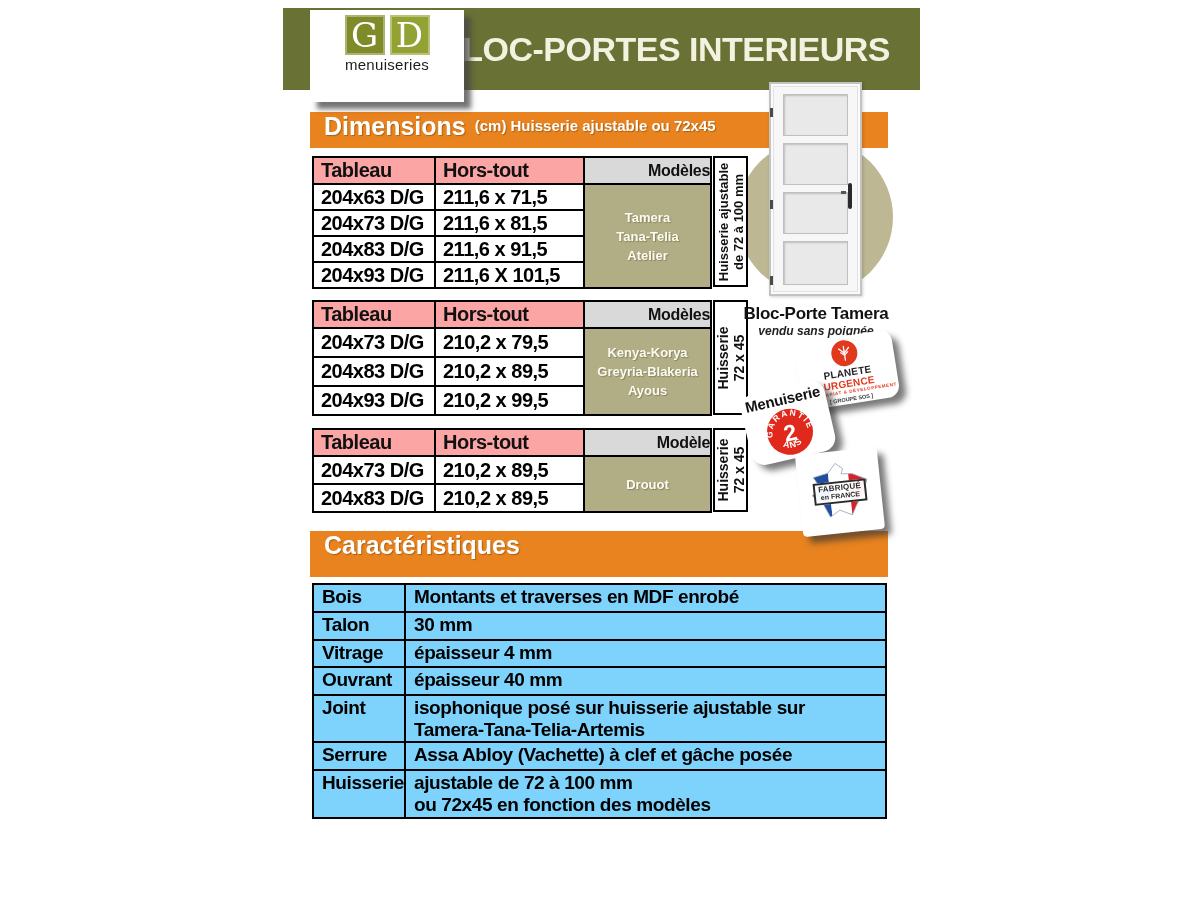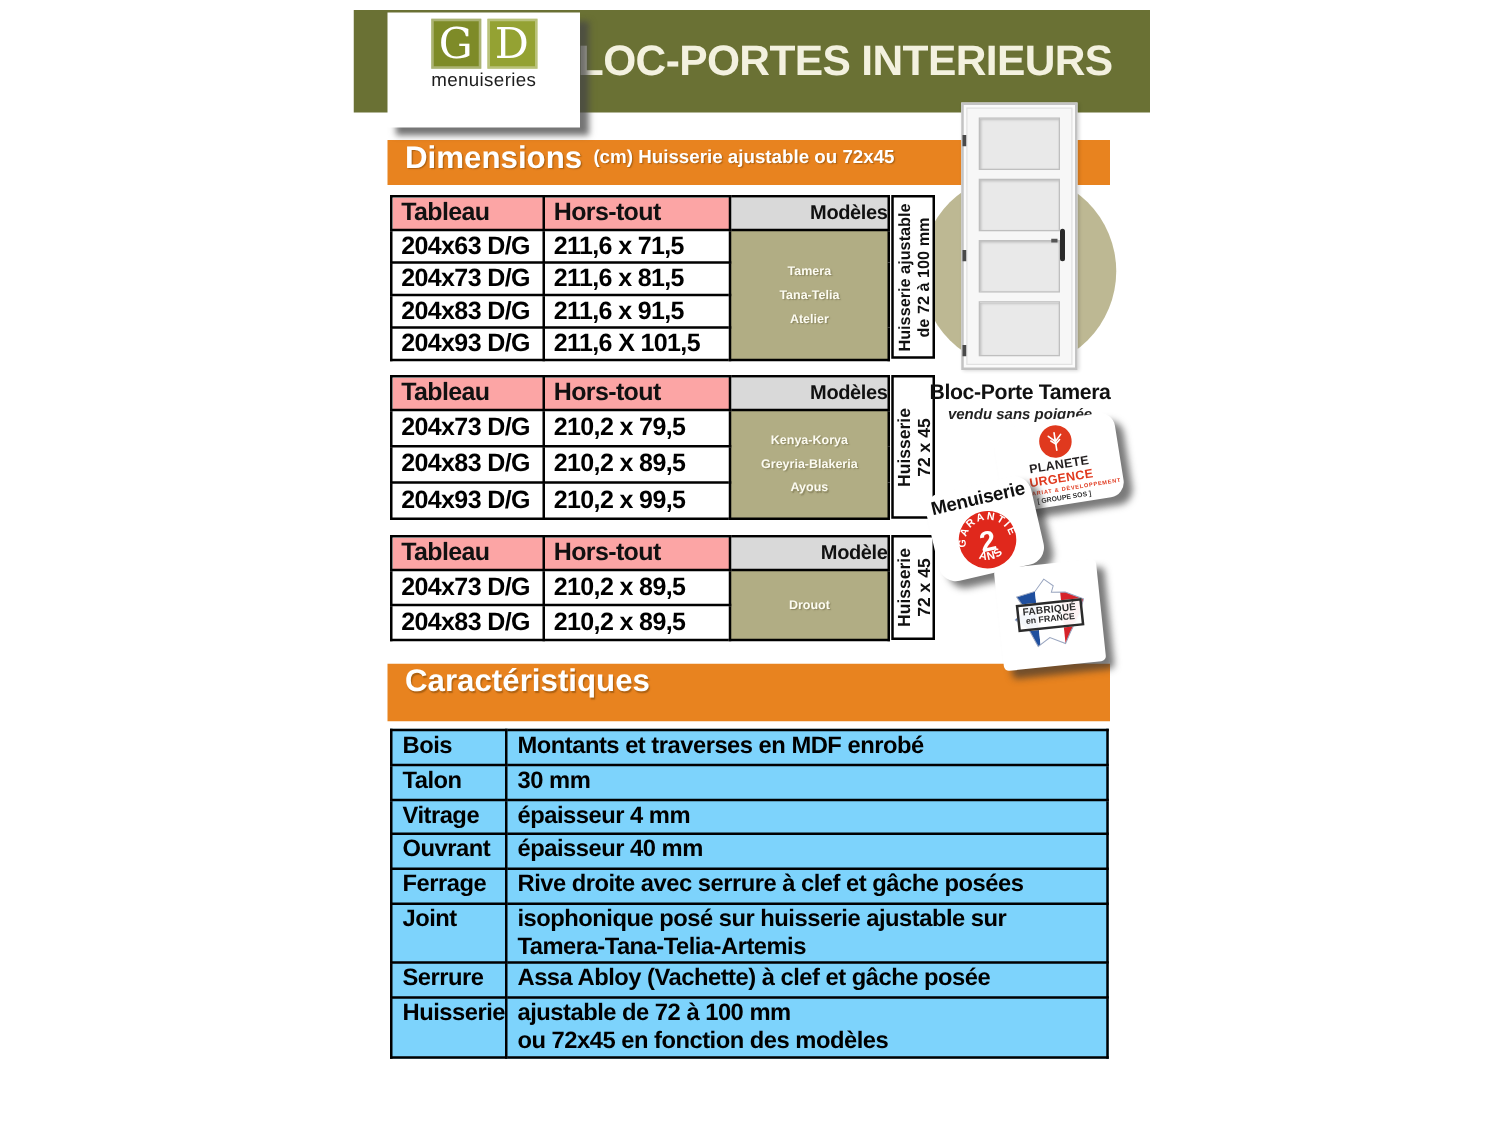--- a/index.html
+++ b/index.html
@@ -60,21 +60,21 @@
 
   
   table.dim { border-collapse:collapse; table-layout:fixed; position:absolute; background:#fff; z-index:2; }
   table.dim th, table.dim td { border:2px solid #000; overflow:hidden; }
   table.dim th.colh { background:#fca5a5; font-size:20px; font-weight:bold; text-align:left;
     padding:0 0 0 7px; letter-spacing:-0.5px; color:#111; }
   table.dim th.modh { background:#d9d9d9; font-size:16px; font-weight:bold; text-align:right;
     color:#111; letter-spacing:-0.3px; }
   table.dim td.val { font-size:20px; font-weight:bold; color:#000; padding:0 0 0 7px;
     letter-spacing:-0.5px; white-space:nowrap; }
-  table.dim td.models { background:#b1ad84; color:#fcfbf1; font-size:10px; font-weight:bold;
+  table.dim td.models { background:#b1ad84; color:#fcfbf1; font-size:13px; font-weight:bold;
     text-align:center; white-space:pre-line; line-height:19px;
     text-shadow:1px 1px 1px rgba(90,85,50,0.45); }
   tr.hrow { height:27px; } tr.drow { height:26px; } tr.drow2 { height:29px; } tr.drow3 { height:28px; }
 
   
   .vbox { position:absolute; left:713px; width:35px; background:#ffffff; border:2px solid #000; z-index:2; }
   .vbox .rot { position:absolute; top:50%; left:50%; transform:translate(-50%,-50%) rotate(-90deg);
     white-space:nowrap; text-align:center; font-weight:bold; color:#111; }
   .vb1 { top:156px; height:131px; } .vb1 .rot { font-size:13px; line-height:15px; }
   .vb2 { top:300px; height:115px; } .vb2 .rot { font-size:14px; line-height:16px; }
@@ -341,24 +341,20 @@
     <td class="det">30 mm</td>
   </tr>
   <tr class="r27">
     <td class="lab">Vitrage</td>
     <td class="det">épaisseur 4 mm</td>
   </tr>
   <tr class="r28">
     <td class="lab">Ouvrant</td>
     <td class="det">épaisseur 40 mm</td>
   </tr>
-  <tr class="r28">
-    <td class="lab">Ferrage</td>
-    <td class="det">Rive droite avec serrure à clef et gâche posées</td>
-  </tr>
   <tr class="r47">
     <td class="lab">Joint</td>
     <td class="det">isophonique posé sur huisserie ajustable sur
 Tamera-Tana-Telia-Artemis</td>
   </tr>
   <tr class="r28">
     <td class="lab">Serrure</td>
     <td class="det">Assa Abloy (Vachette) à clef et gâche posée</td>
   </tr>
   <tr class="r48">

